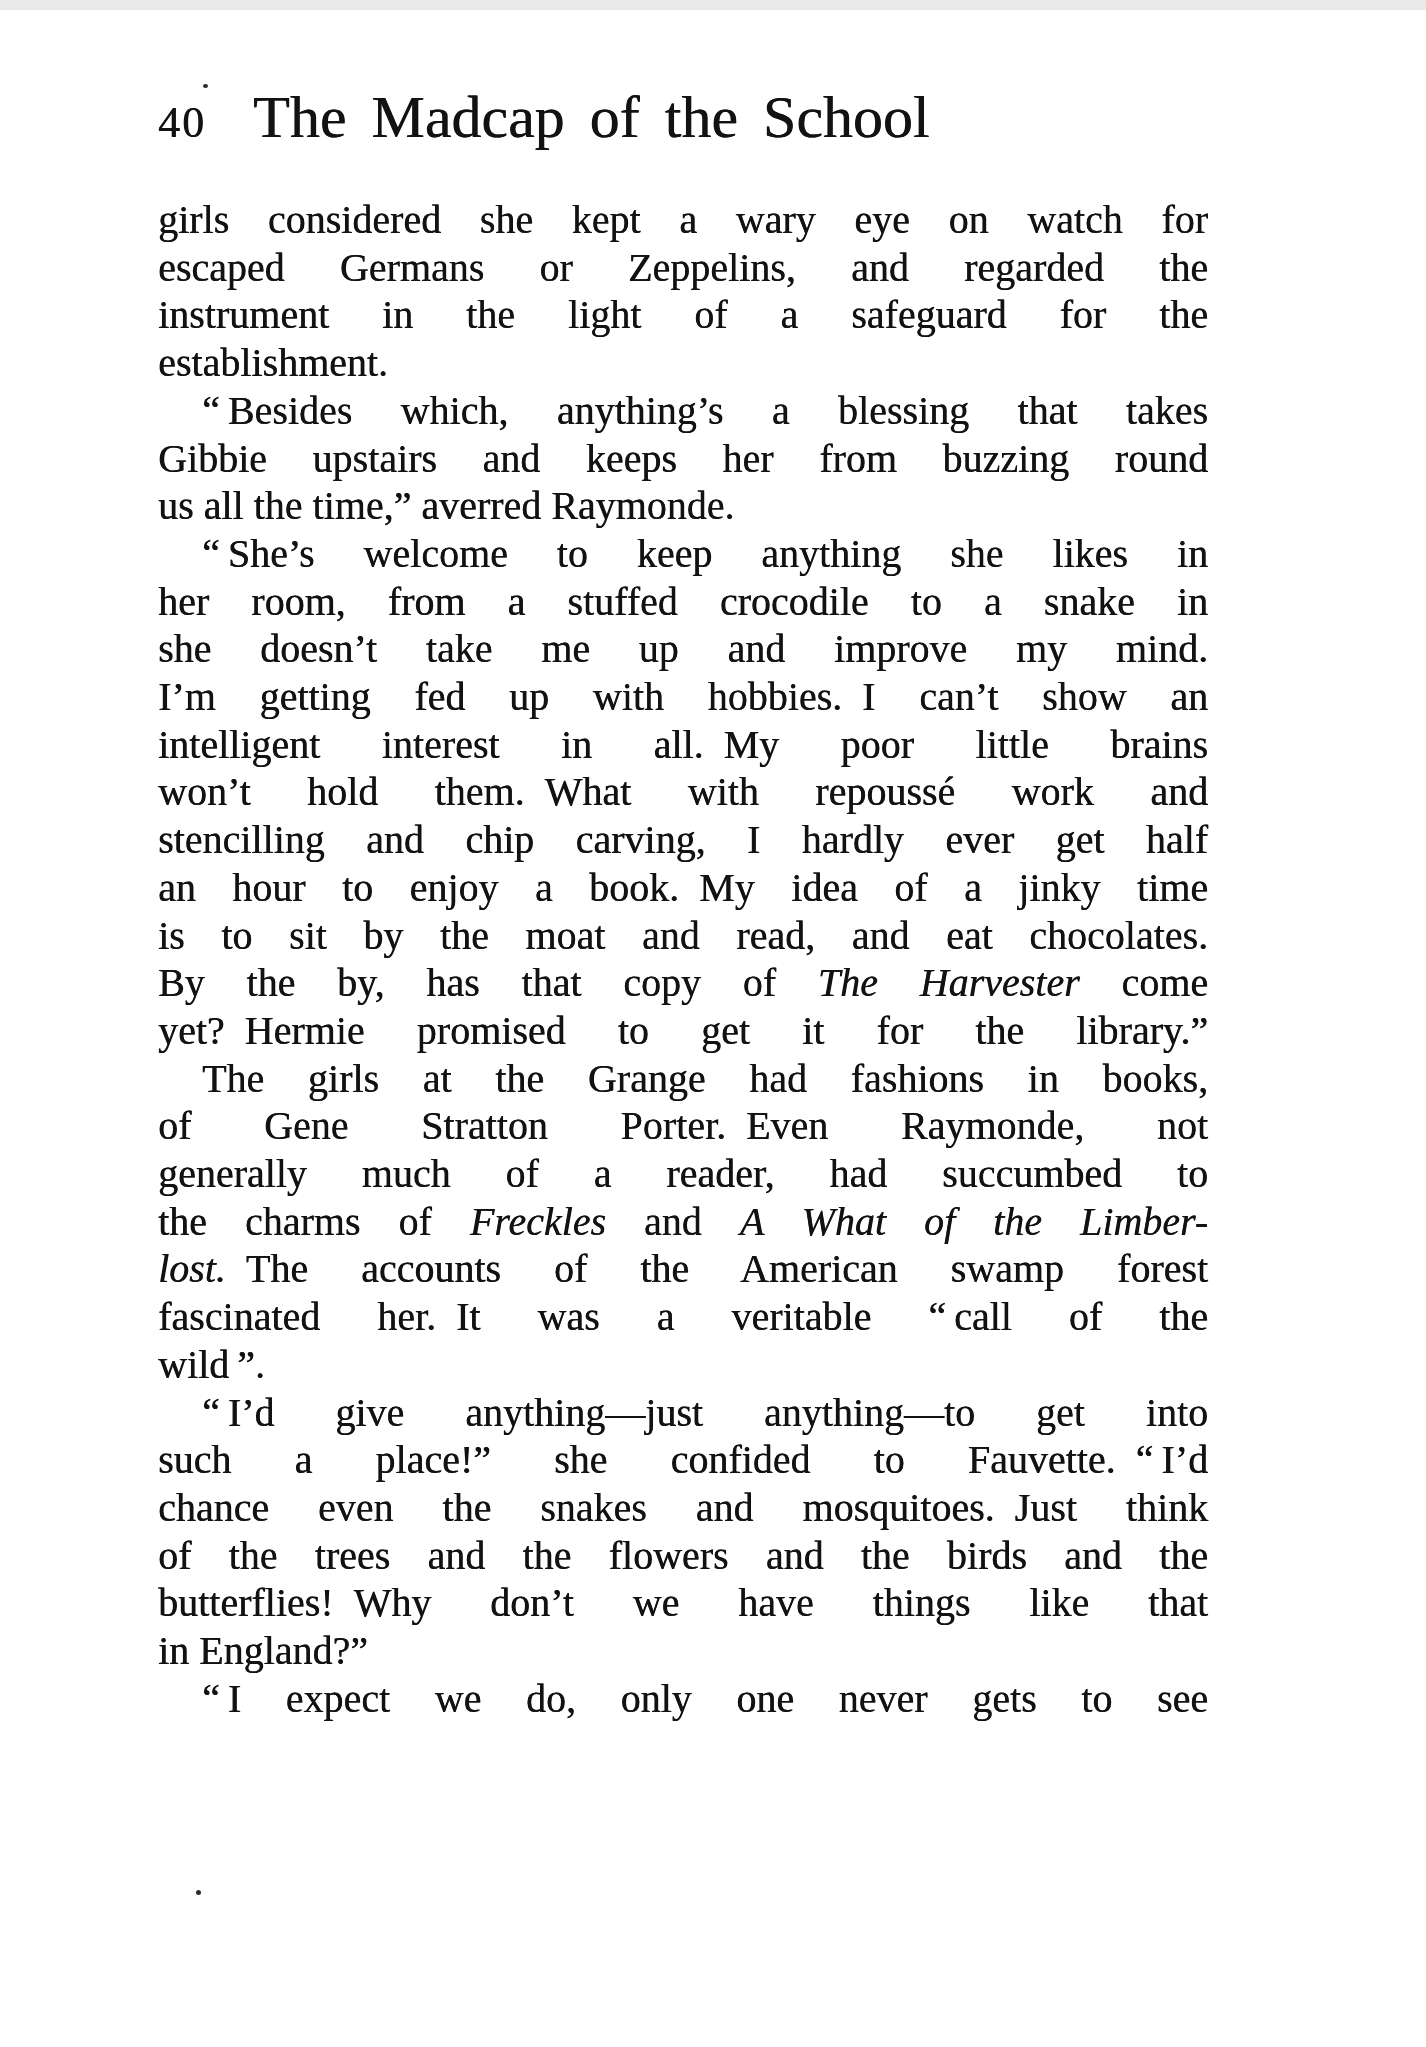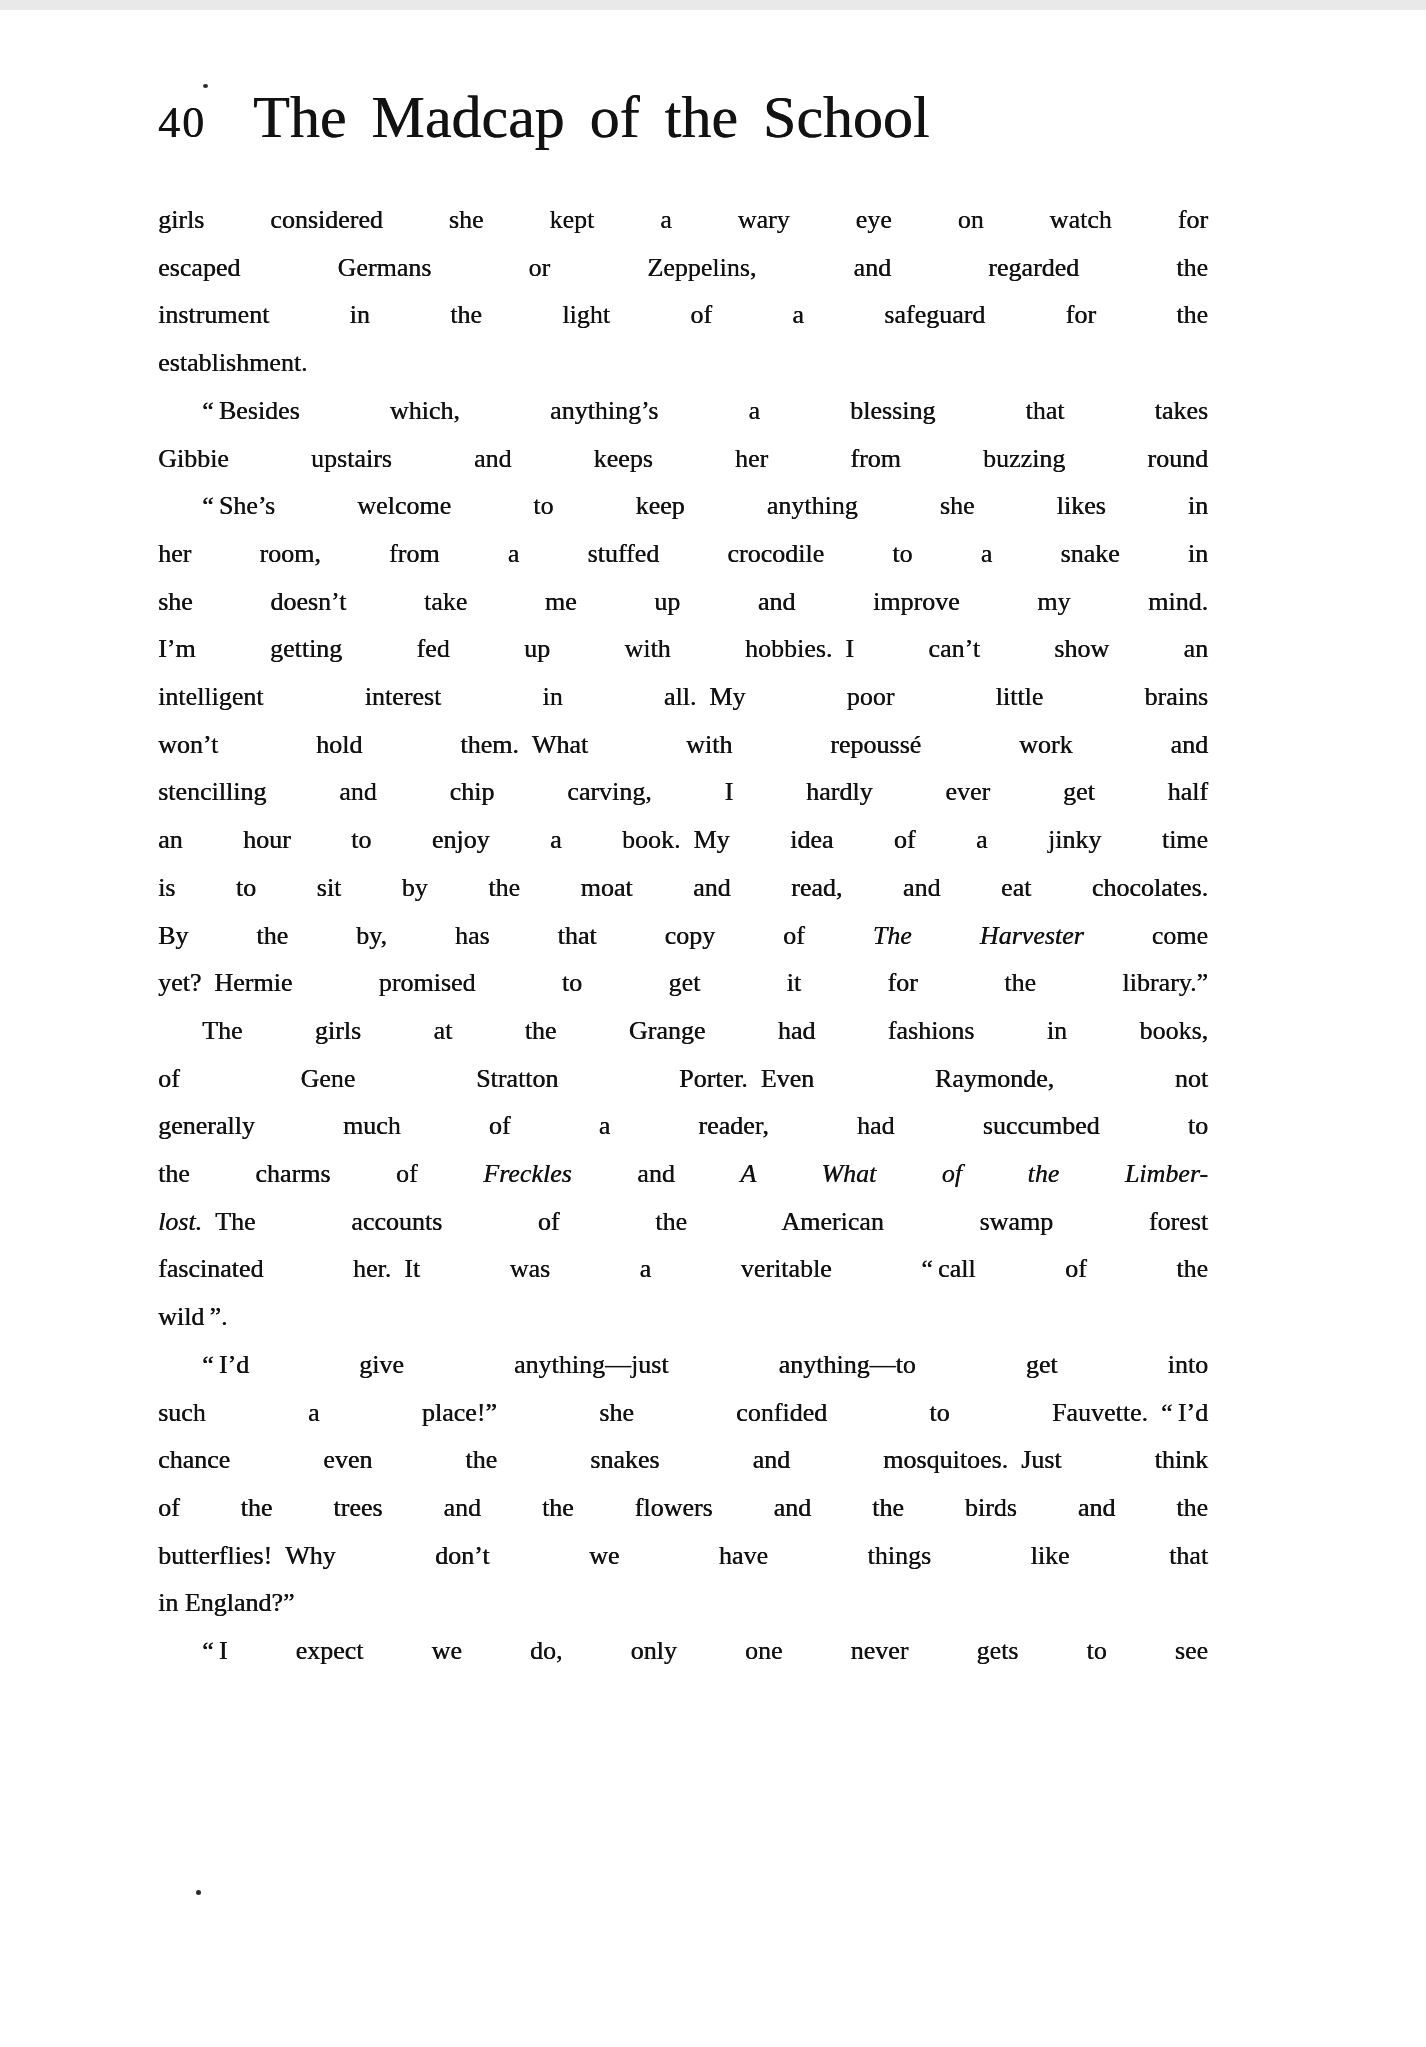--- a/index.html
+++ b/index.html
@@ -41,21 +41,21 @@
     word-spacing: 10px;
     white-space: nowrap;
     text-shadow: 0.5px 0 0 currentColor;
   }
   
   .bodytext {
     position: absolute;
     left: 158px;
     top: 186px;
     width: 1050px;
-    font-size: 26px;
+    font-size: 40px;
     line-height: 47.7px;
     text-align: justify;
     text-shadow: 0.4px 0 0 currentColor;
   }
   .line {
     text-align: justify;
     text-align-last: left;
     white-space: normal;
   }
   .line.fill { text-align-last: justify; }
@@ -78,20 +78,21 @@
     <span class="pagenum">40</span>
     <span class="title">The Madcap of the School</span>
   </div>
   <div class="bodytext" id="bodytext">
       <div class="line fill"><span>girls considered she kept a wary eye on watch for</span></div>
       <div class="line fill"><span>escaped Germans or Zeppelins, and regarded the</span></div>
       <div class="line fill"><span>instrument in the light of a safeguard for the</span></div>
       <div class="line"><span>establishment.</span></div>
       <div class="line indent fill"><span>“ Besides which, anything’s a blessing that takes</span></div>
       <div class="line fill"><span>Gibbie upstairs and keeps her from buzzing round</span></div>
+      <div class="line"><span>us all the time,” averred Raymonde.</span></div>
       <div class="line indent fill"><span>“ She’s welcome to keep anything she likes in</span></div>
       <div class="line fill"><span>her room, from a stuffed crocodile to a snake in</span></div>
       <div class="line fill"><span>she doesn’t take me up and improve my mind.</span></div>
       <div class="line fill"><span>I’m getting fed up with hobbies. I can’t show an</span></div>
       <div class="line fill"><span>intelligent interest in all. My poor little brains</span></div>
       <div class="line fill"><span>won’t hold them. What with repoussé work and</span></div>
       <div class="line fill"><span>stencilling and chip carving, I hardly ever get half</span></div>
       <div class="line fill"><span>an hour to enjoy a book. My idea of a jinky time</span></div>
       <div class="line fill"><span>is to sit by the moat and read, and eat chocolates.</span></div>
       <div class="line fill"><span>By the by, has that copy of </span><span class="it">The Harvester</span><span> come</span></div>

